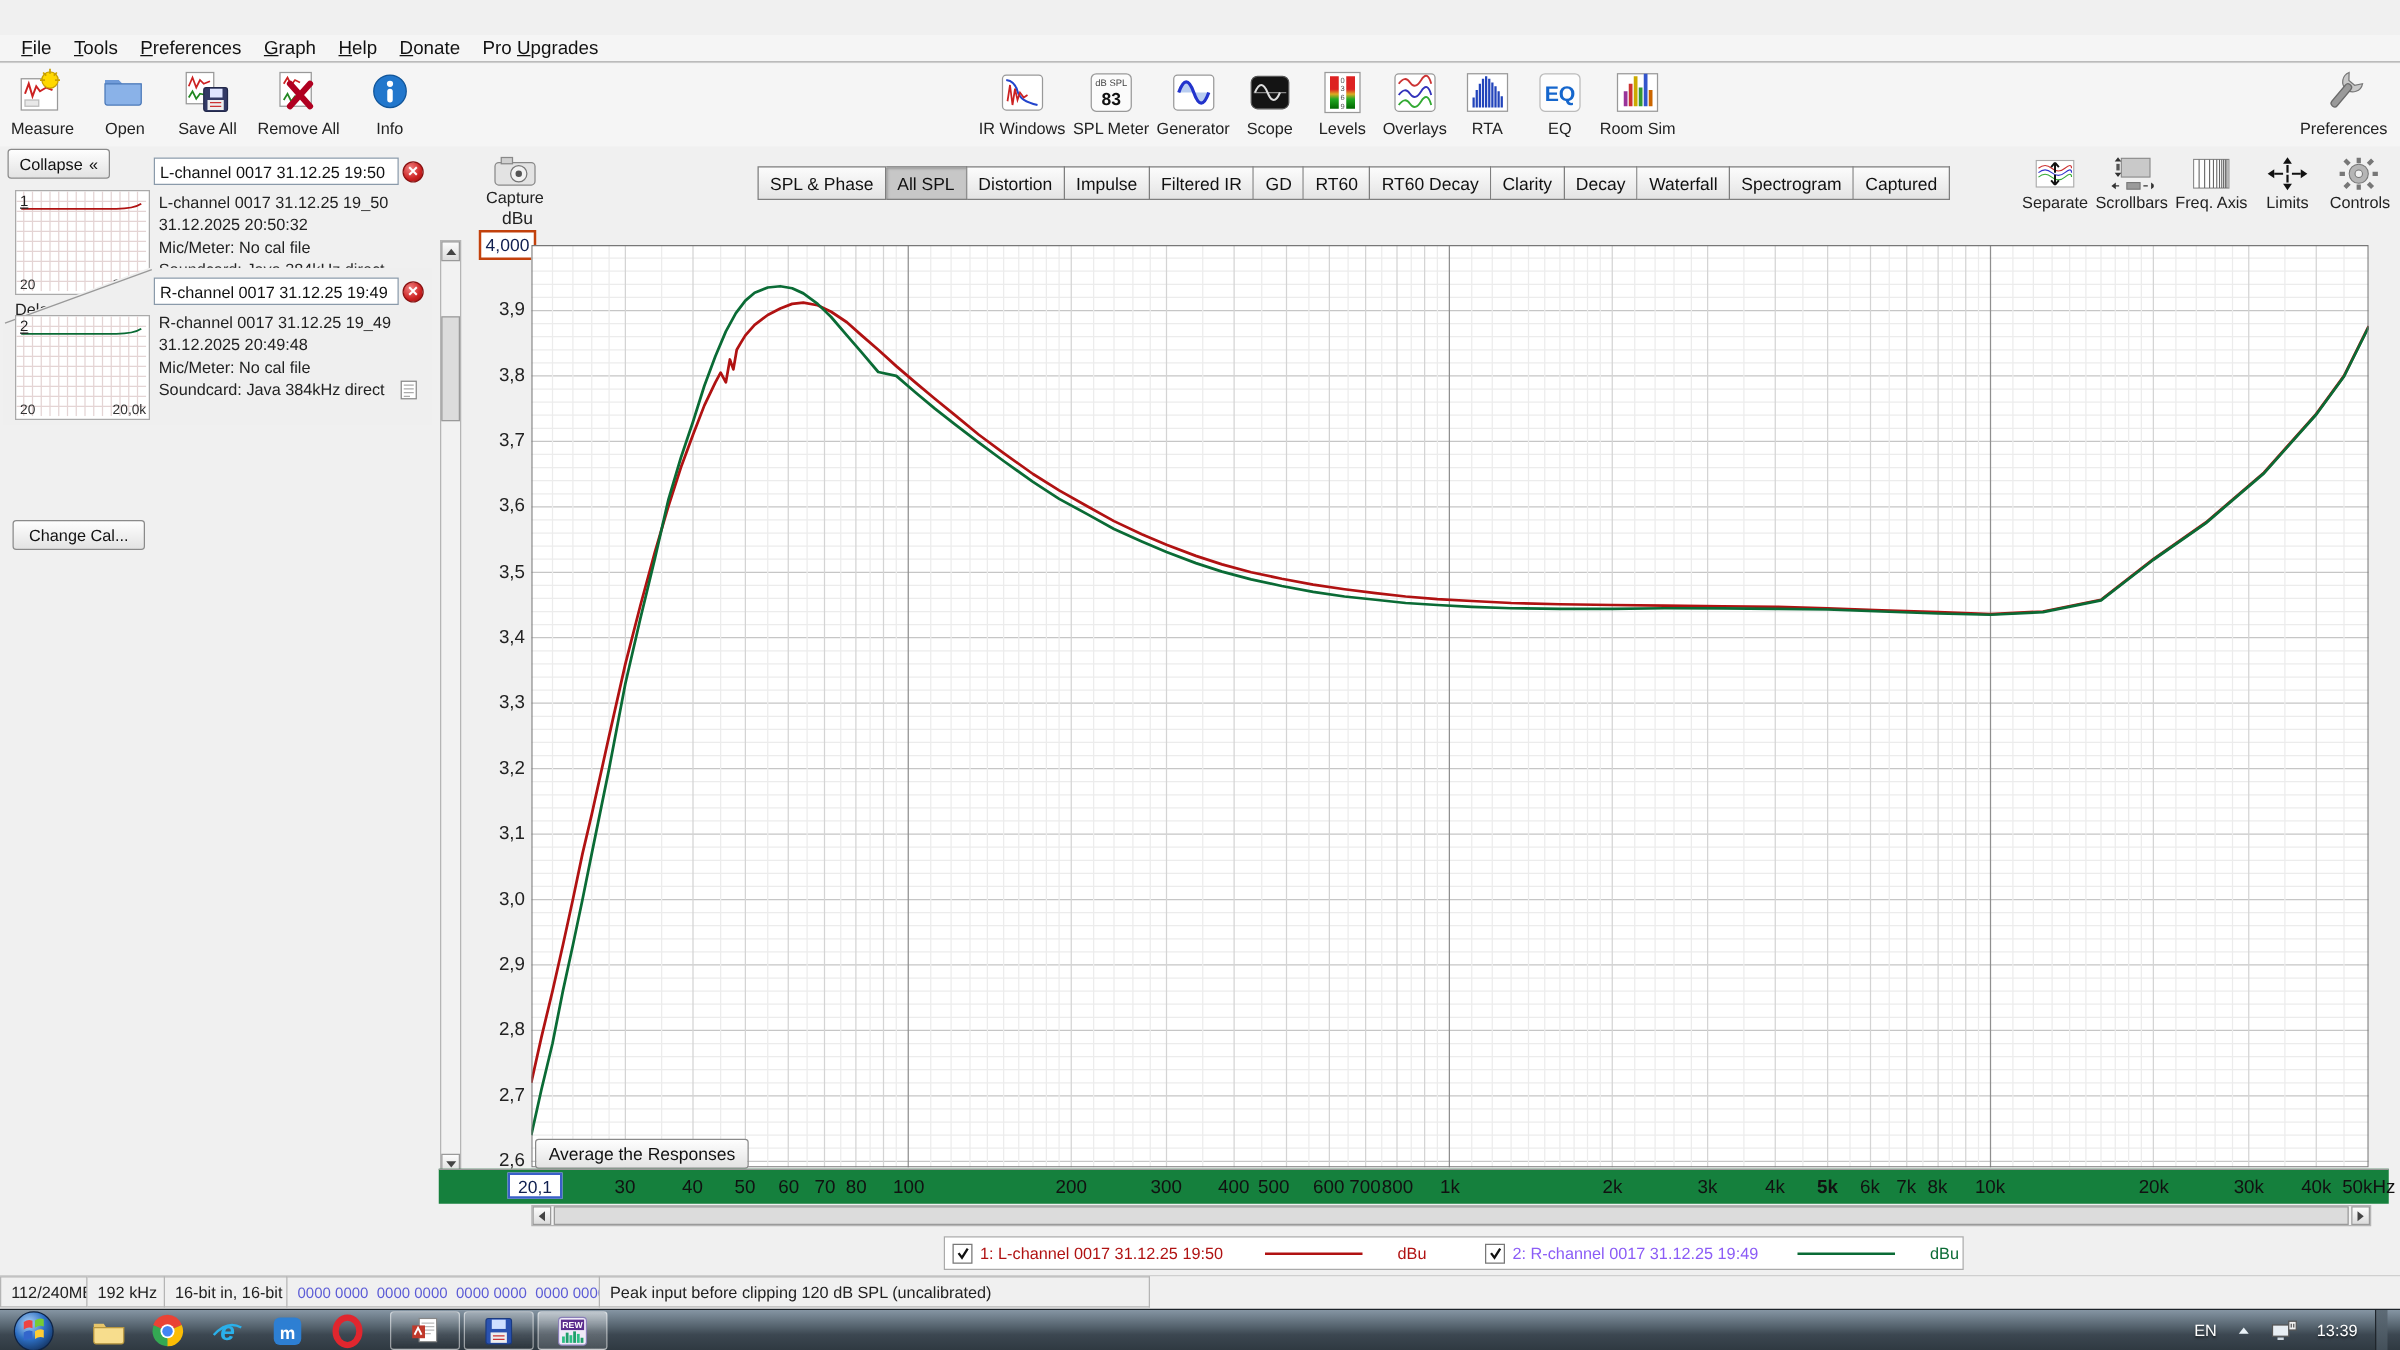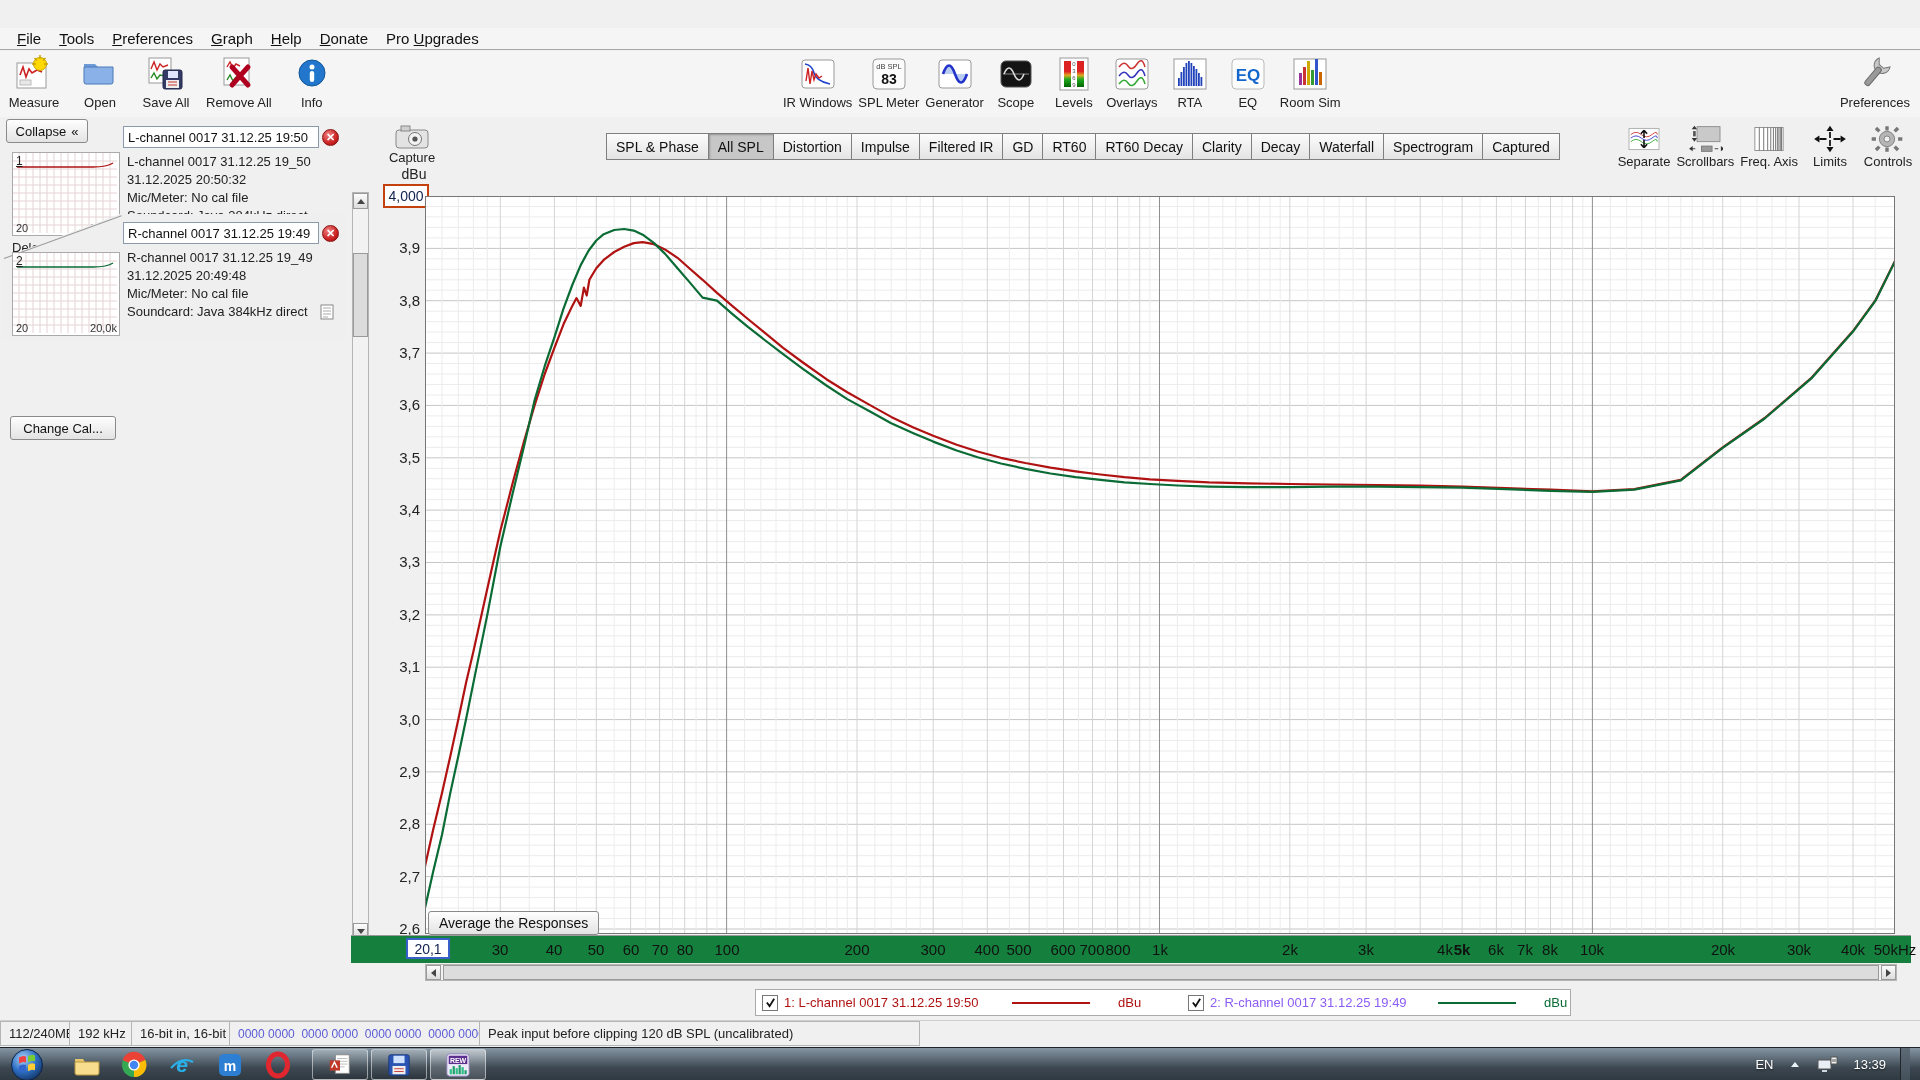--- a/index.html
+++ b/index.html
@@ -750,21 +750,21 @@
           <div class="xlab" style="left: 506px;">200</div>
           <div class="xlab" style="left: 582px;">300</div>
           <div class="xlab" style="left: 636px;">400</div>
           <div class="xlab" style="left: 668px;">500</div>
           <div class="xlab" style="left: 712px;">600</div>
           <div class="xlab" style="left: 741px;">700</div>
           <div class="xlab" style="left: 767px;">800</div>
           <div class="xlab" style="left: 809px;">1k</div>
           <div class="xlab" style="left: 939px;">2k</div>
           <div class="xlab" style="left: 1015px;">3k</div>
-          <div class="xlab" style="left: 1069px; margin-left: 25px;">4k</div>
+          <div class="xlab" style="left: 1069px;">4k</div>
           <div class="xlab" style="left: 1111px; font-weight: bold;">5k</div>
           <div class="xlab" style="left: 1145px;">6k</div>
           <div class="xlab" style="left: 1174px;">7k</div>
           <div class="xlab" style="left: 1199px;">8k</div>
           <div class="xlab" style="left: 1241px;">10k</div>
           <div class="xlab" style="left: 1372px;">20k</div>
           <div class="xlab" style="left: 1448px;">30k</div>
           <div class="xlab" style="left: 1502px;">40k</div>
           <div class="xlab" style="left: 1544px;">50kHz</div>
         </div>

